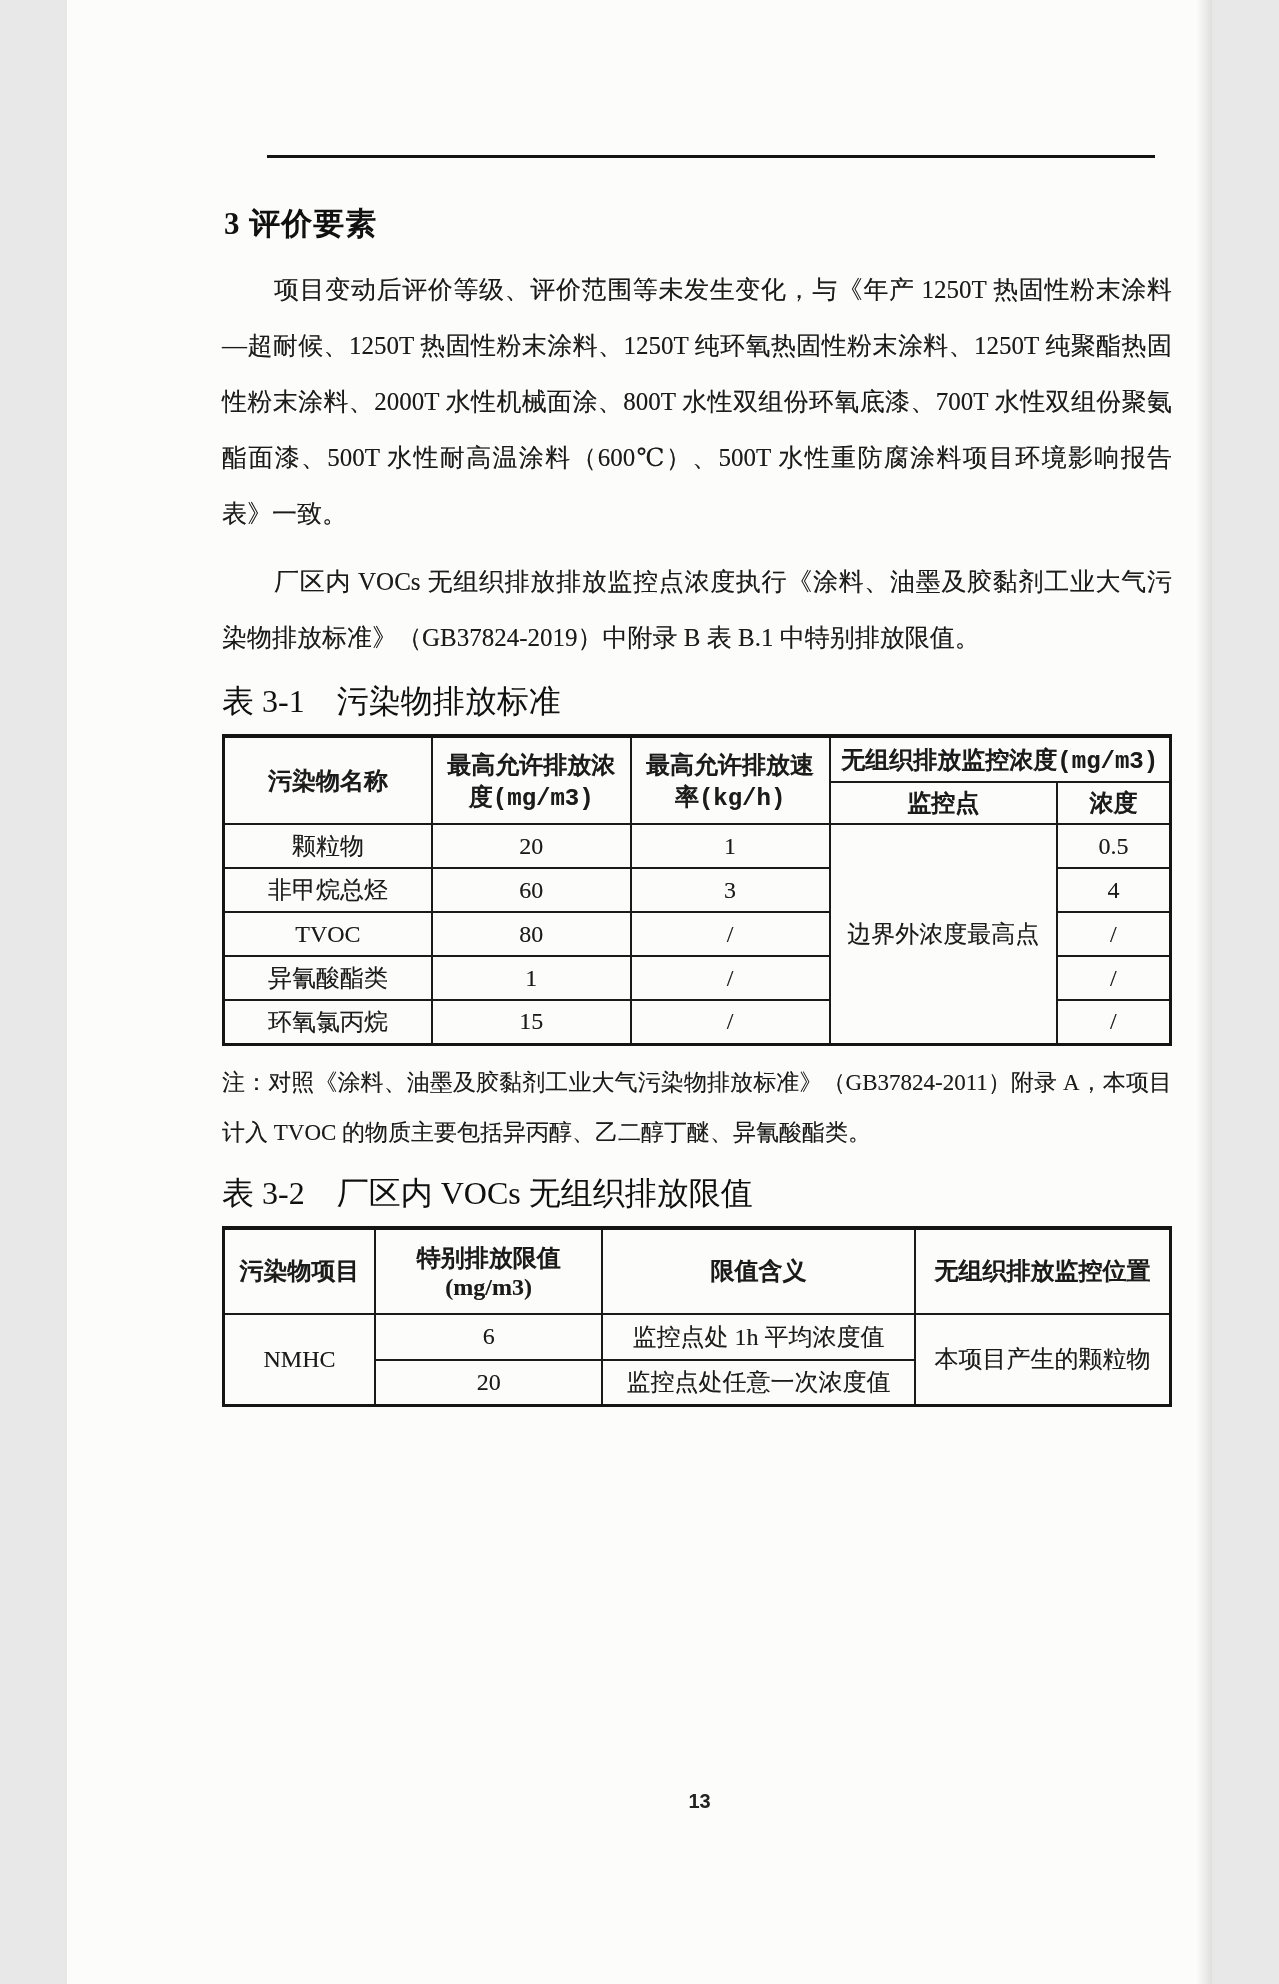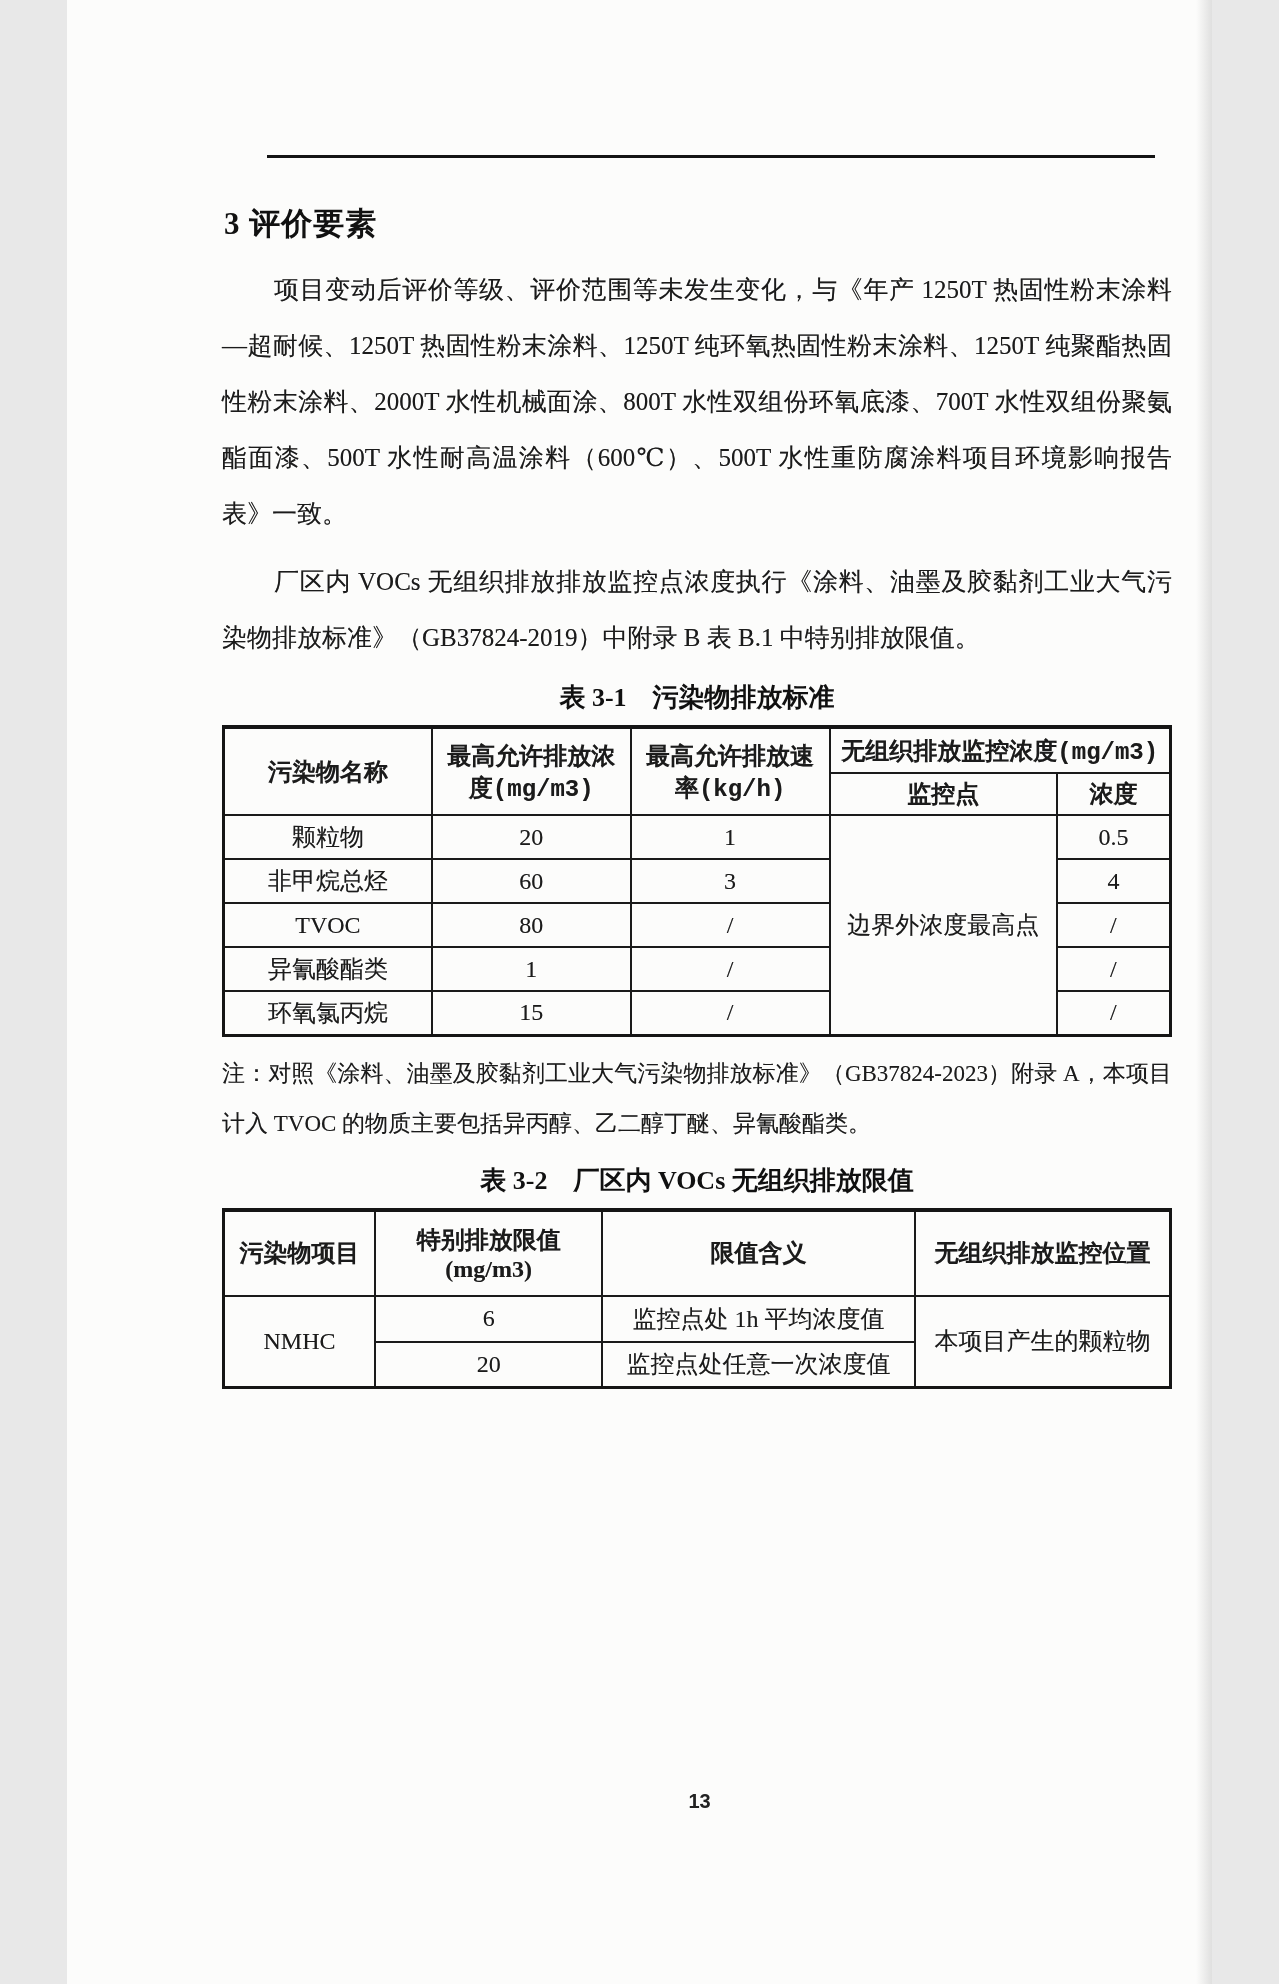--- a/index.html
+++ b/index.html
@@ -36,23 +36,22 @@
   p.body {
     font-size: 25px;
     line-height: 56px;
     text-indent: 52px;
     text-align: justify;
     margin: 12px 0 0 0;
     text-shadow: 0 0 0.6px rgba(20,20,20,0.45);
   }
   p.p1 { margin-top: 16px; }
   .tbl-title {
-    font-size: 26px;
-    font-weight: bold;
-    text-align: center;
+    font-size: 32px;
+    font-weight: normal;
     margin: 14px 0 10px 0;
     color: #101010;
   }
   table.doc-table {
     width: 100%;
     border-collapse: collapse;
     table-layout: fixed;
     border: 3px solid #151515;
     border-top-width: 4px;
   }
@@ -153,21 +152,21 @@
         </tr>
         <tr>
           <td>环氧氯丙烷</td>
           <td>15</td>
           <td>/</td>
           <td>/</td>
         </tr>
       </tbody>
     </table>
 
-    <p class="note">注：对照《涂料、油墨及胶黏剂工业大气污染物排放标准》（GB37824-2023）附录 A，本项目计入 TVOC 的物质主要包括异丙醇、乙二醇丁醚、异氰酸酯类。</p>
+    <p class="note">注：对照《涂料、油墨及胶黏剂工业大气污染物排放标准》（GB37824-2011）附录 A，本项目计入 TVOC 的物质主要包括异丙醇、乙二醇丁醚、异氰酸酯类。</p>
 
     <div class="tbl-title">表 3-2　厂区内 VOCs 无组织排放限值</div>
 
     <table class="doc-table t2">
       <colgroup>
         <col style="width:16%">
           <col style="width:24%">
           <col style="width:33%">
           <col style="width:27%">
       </colgroup>

